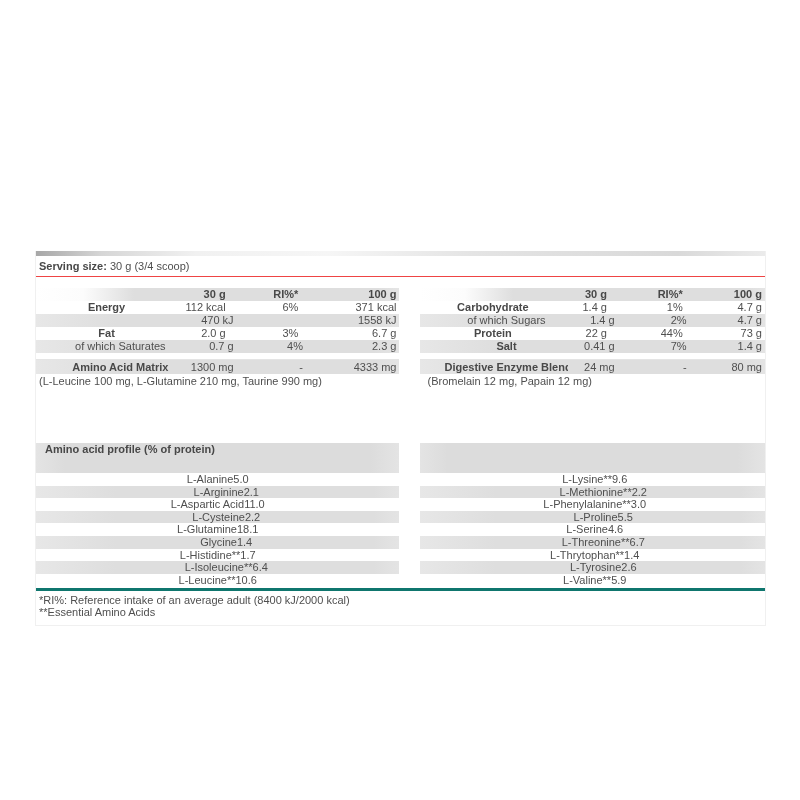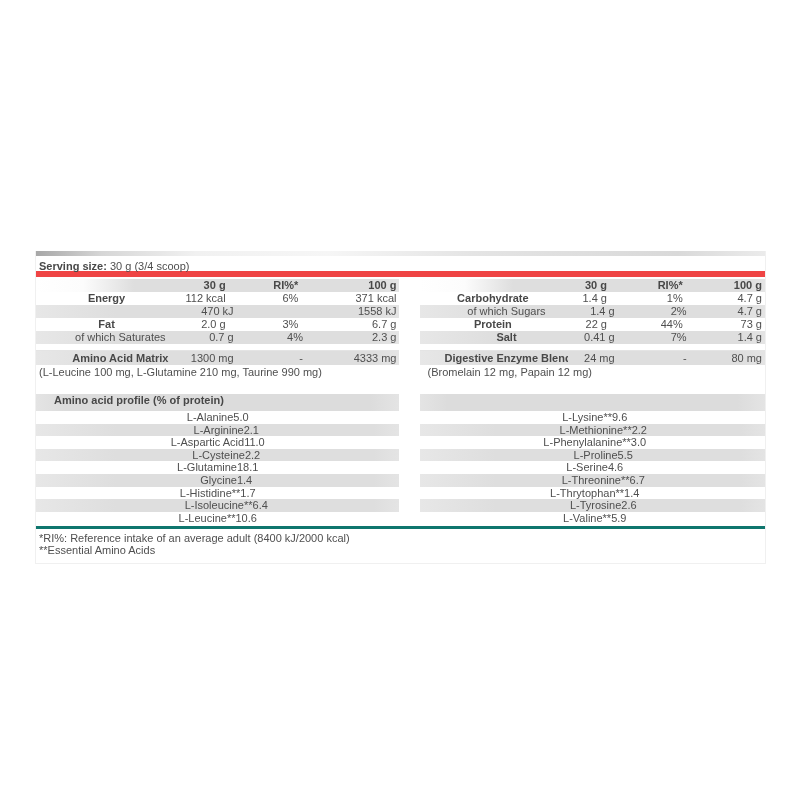--- a/index.html
+++ b/index.html
@@ -16,28 +16,28 @@
     background:#fff;
     font-size:11px;
     padding-bottom:5px;
   }
   .topbar {
     height:5px;
     background:linear-gradient(to right,#a7a7a7 0%,#d6d6d6 9%,#f1f1f1 22%,#f6f6f6 40%,#e4e4e4 60%,#d9d9d9 88%,#ebebeb 100%);
   }
   .serving {
     height:21px; line-height:21px; padding-left:3px;
-    border-bottom:6px solid #ef4444;
+    border-bottom:1px solid #ef4444;
     white-space:pre-wrap;
   }
   .bold-txt { font-weight:bold; color:#484848; }
   .cols { display:flex; }
   .col-left  { width:364px; margin-right:21px; }
   .col-right { width:345px; }
-  .main-cols { margin-top:2px; }
+  .main-cols { margin-top:11px; }
 
   .row {
     display:grid; height:13px; line-height:13px; align-items:center;
   }
   .col-left  .row { grid-template-columns:38% 15% 20% 27%; }
   .col-right .row { grid-template-columns:40% 15% 22% 23%; }
   .row .lbl { text-align:center; padding-left:3px; overflow:hidden; white-space:nowrap; }
   .col-right .row .lbl { padding-left:7px; }
   .row .c { text-align:right; padding-right:3px; white-space:nowrap; }
   .row.alt, .blend-row, .amino-row.alt {
@@ -52,23 +52,24 @@
   .hdr-row .c { font-weight:bold; color:#484848; }
 
   .section-gap { height:7px; border-bottom:1px solid #e4e4e4; }
   .blend-row { height:14px; line-height:14px; }
   .blend-row .lbl { font-weight:bold; color:#484848; }
   .blend-note { height:15px; line-height:15px; padding-left:3px; white-space:nowrap; }
   .col-right .blend-note { padding-left:7px; }
 
   .amino-cols { margin-top:14px; }
   .amino-hdr {
-    height:17px; line-height:13px; padding-left:18px;
+    height:30px; line-height:13px; padding-left:9px;
     font-weight:bold; color:#484848;
     background:linear-gradient(to right,#e4e4e4 0%,#dcdcdc 8%,#dcdcdc 92%,#e4e4e4 100%);
+    margin-top:40px;
   }
   .amino-row {
     display:flex; justify-content:center;
     height:12.6px; line-height:12.6px;
   }
   .amino-row .lbl { padding-left:3px; white-space:nowrap; }
   .col-right .amino-row .lbl { padding-left:7px; }
   .amino-row .val { padding-right:3px; }
 
   .footnotes {

